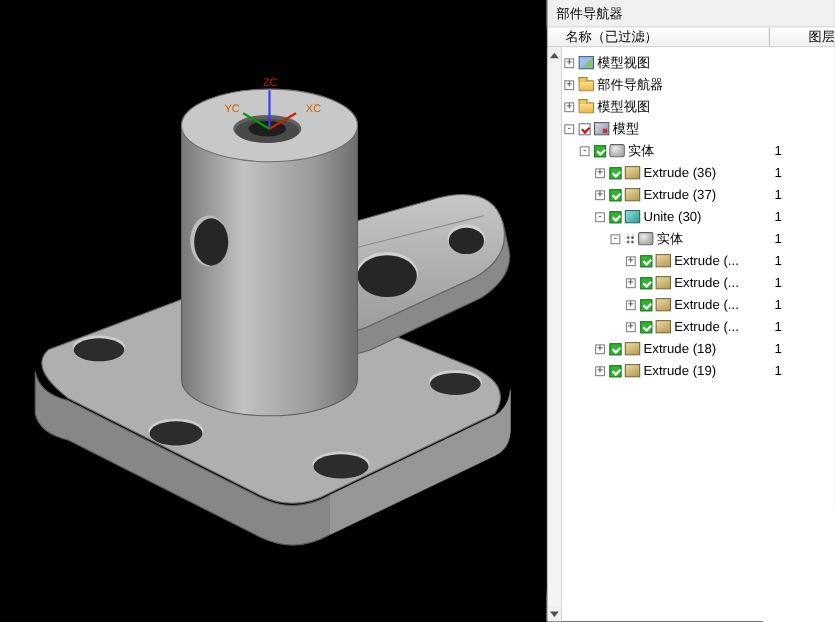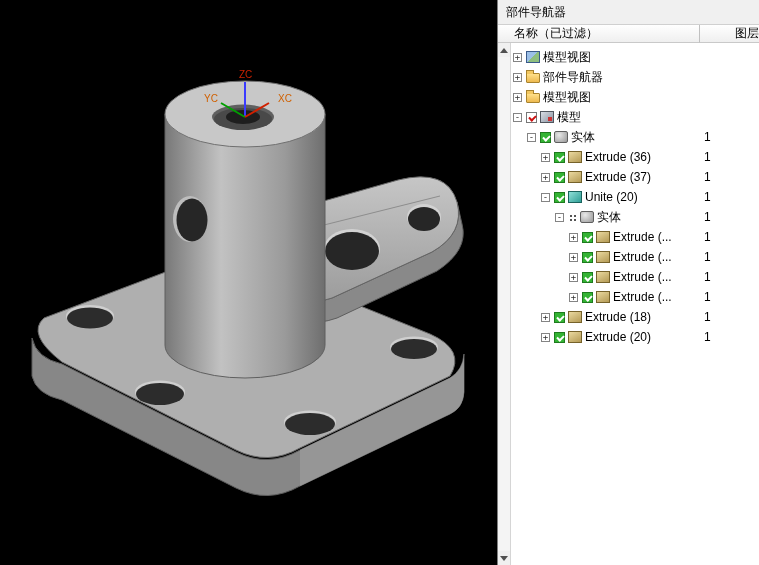--- a/index.html
+++ b/index.html
@@ -204,21 +204,21 @@
           <span class="cb cb-green"></span>
           <span class="ic ic-extrude"></span>
           <span class="lbl">Extrude (37)</span>
           <span class="layer-val">1</span>
         </div>
 
         <div class="row lvl2">
           <span class="exp">-</span>
           <span class="cb cb-green"></span>
           <span class="ic ic-unite"></span>
-          <span class="lbl">Unite (20)</span>
+          <span class="lbl">Unite (30)</span>
           <span class="layer-val">1</span>
         </div>
 
         <div class="row lvl3">
           <span class="exp">-</span>
           <span class="ic-grid"></span>
           <span class="ic ic-body"></span>
           <span class="lbl">实体</span>
           <span class="layer-val">1</span>
         </div>
@@ -260,20 +260,20 @@
           <span class="cb cb-green"></span>
           <span class="ic ic-extrude"></span>
           <span class="lbl">Extrude (18)</span>
           <span class="layer-val">1</span>
         </div>
 
         <div class="row lvl2">
           <span class="exp">+</span>
           <span class="cb cb-green"></span>
           <span class="ic ic-extrude"></span>
-          <span class="lbl">Extrude (20)</span>
+          <span class="lbl">Extrude (19)</span>
           <span class="layer-val">1</span>
         </div>
 
       </div>
     </div>
   </div>
 </div>
 
 </body></html>

